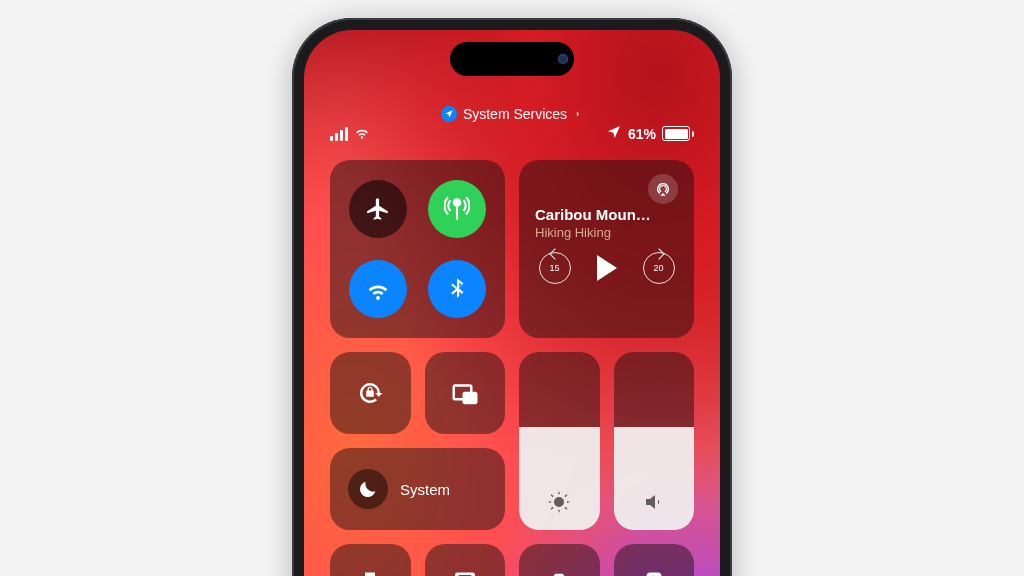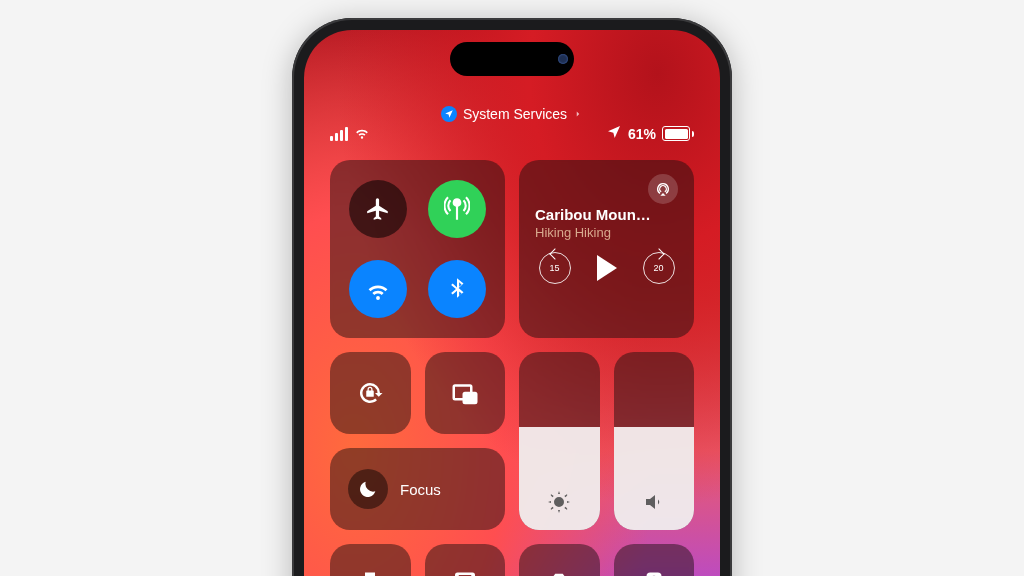--- a/index.html
+++ b/index.html
@@ -217,21 +217,21 @@
               </svg>
           </div>
         </div>
 
         <div class="tile focus" style="grid-row:4">
           <div class="ficon">
             <svg viewBox="0 0 24 24">
                 <path d="M20 14.5A8.5 8.5 0 019.5 4 8.5 8.5 0 1020 14.5z"></path>
               </svg>
           </div>
-          <span>Focus</span>
+          <span>System</span>
         </div>
 
         <div class="tile small" style="grid-row:5">
           <svg viewBox="0 0 24 24">
               <path d="M8 2h8v3l-2 3v12a2 2 0 01-2 2h0a2 2 0 01-2-2V8L8 5V2zm3 10a1 1 0 102 0 1 1 0 00-2 0z"></path>
             </svg>
         </div>
         <div class="tile small" style="grid-row:5">
           <svg viewBox="0 0 24 24">
               <path d="M6 2h12a2 2 0 012 2v16a2 2 0 01-2 2H6a2 2 0 01-2-2V4a2 2 0 012-2zm1 2v4h10V4H7zm0 6h2v2H7v-2zm4 0h2v2h-2v-2zm4 0h2v2h-2v-2zM7 14h2v2H7v-2zm4 0h2v2h-2v-2zm4 0h2v6h-2v-6zM7 18h2v2H7v-2zm4 0h2v2h-2v-2z"></path>

